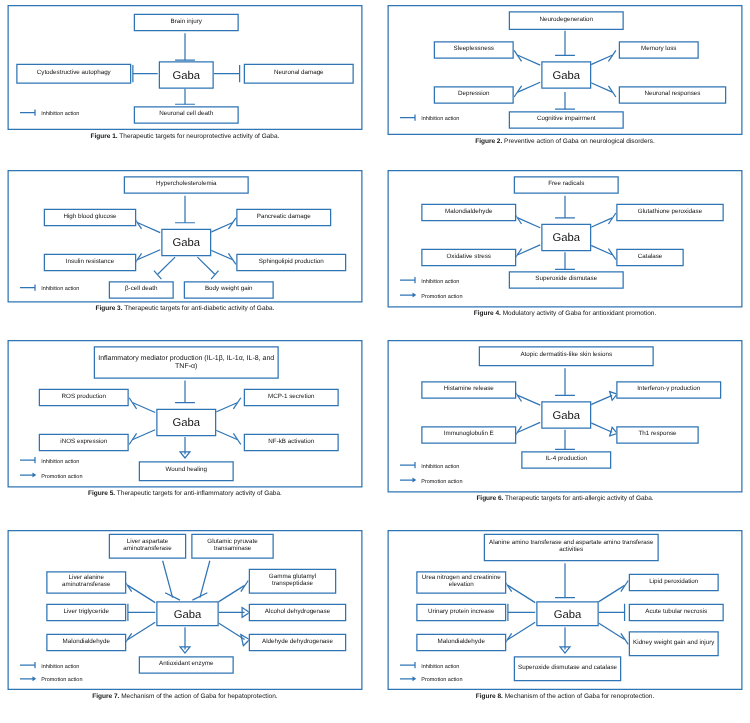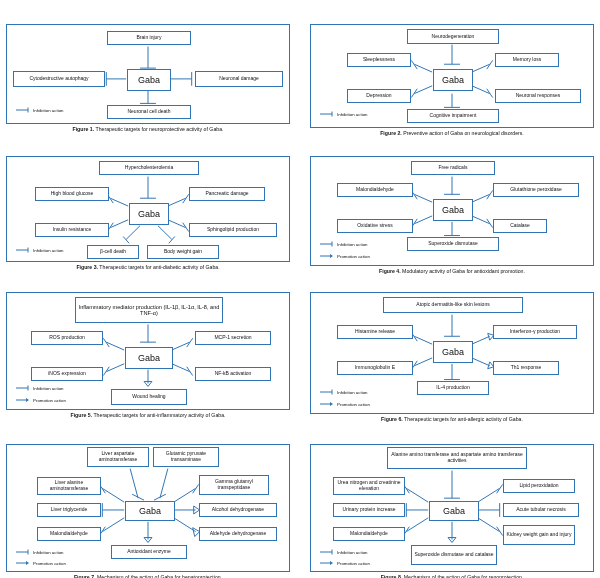--- a/index.html
+++ b/index.html
@@ -1,18 +1,18 @@
 <!DOCTYPE html>
 <html><head>
 <meta charset="utf-8">
 <style>
   html,body{margin:0;padding:0;background:#ffffff;}
   body{width:600px;height:578px;font-family:"Liberation Sans",sans-serif;color:#111;}
   .page{position:relative;width:600px;height:578px;}
-  .fig{position:absolute;box-sizing:border-box;margin-top:20px;}
+  .fig{position:absolute;box-sizing:border-box;}
   .panel{position:relative;border:1px solid #2f74b5;box-sizing:border-box;background:#fff;}
   .cap{font-size:5.2px;text-align:center;line-height:1.25;margin-top:2px;color:#111;}
   .cap b{font-weight:bold;}
   .node{position:absolute;box-sizing:border-box;border:1px solid #2f74b5;background:#fff;
         display:flex;align-items:center;justify-content:center;text-align:center;
         font-size:5px;line-height:1.12;padding:1px 2px;color:#111;}
   .center{font-size:9px;font-weight:normal;border:1px solid #2f74b5;}
   .lg{font-size:5.6px;}
   .legend{position:absolute;font-size:4.4px;color:#111;display:flex;align-items:center;gap:2px;}
   .legend .gl{display:inline-block;}

